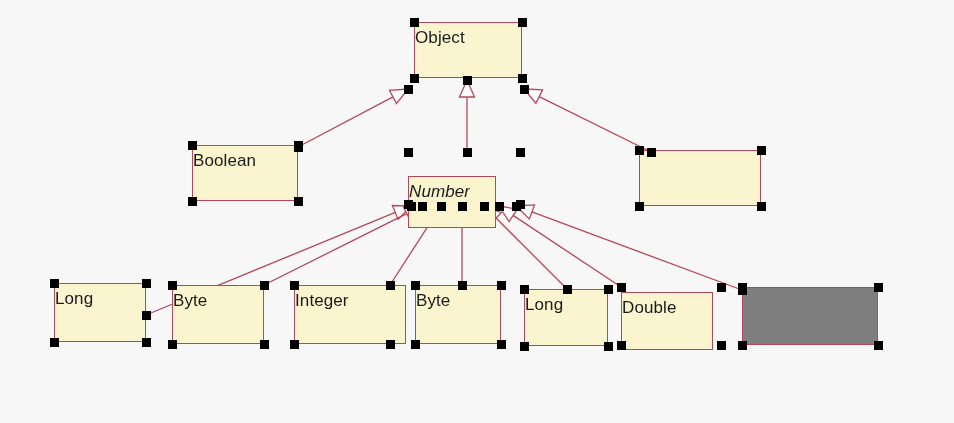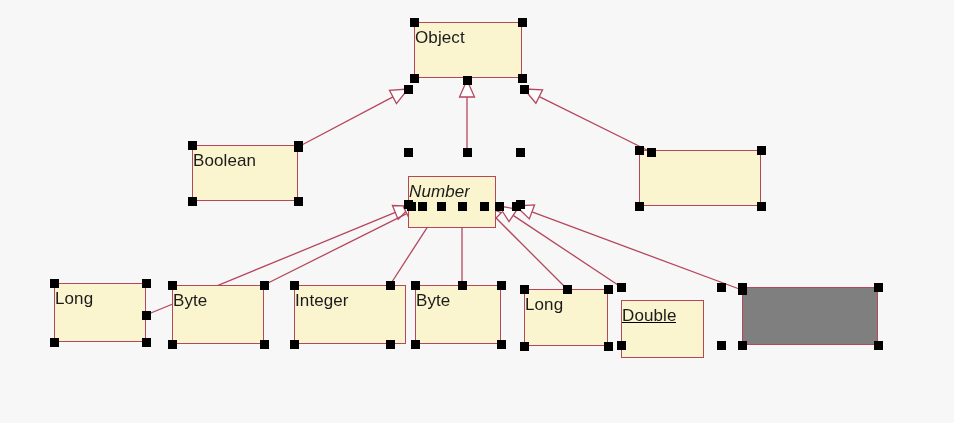--- a/index.html
+++ b/index.html
@@ -188,21 +188,21 @@
         <div class="node-sep"></div>
         <div class="node-compartment"></div>
       </div>
       <div class="uml-node" style="left: 524px; top: 289px; width: 84px; height: 57px;">
         <div class="node-title">Long</div>
         <div class="node-sep"></div>
         <div class="node-compartment"></div>
         <div class="node-sep"></div>
         <div class="node-compartment"></div>
       </div>
-      <div class="uml-node" style="left: 621px; top: 300px; width: 83px; height: 58px; text-decoration: underline;">
+      <div class="uml-node" style="left: 621px; top: 292px; width: 92px; height: 58px;">
         <div class="node-title">Double</div>
         <div class="node-sep"></div>
         <div class="node-compartment"></div>
         <div class="node-sep"></div>
         <div class="node-compartment"></div>
       </div>
       <div class="uml-node selected" style="left: 742px; top: 287px; width: 136px; height: 58px;">
         <div class="node-sep"></div>
         <div class="node-compartment"></div>
         <div class="node-sep"></div>

